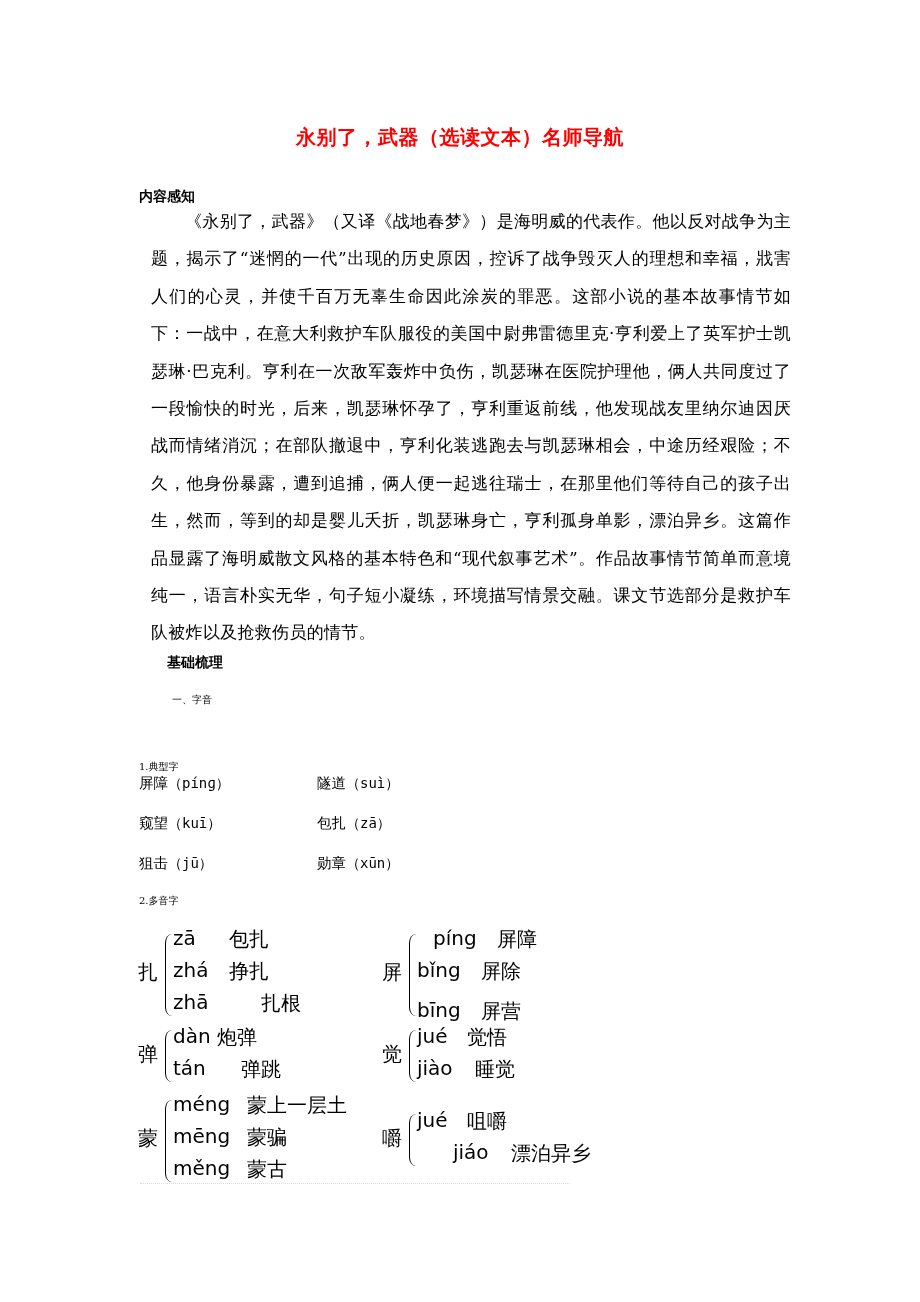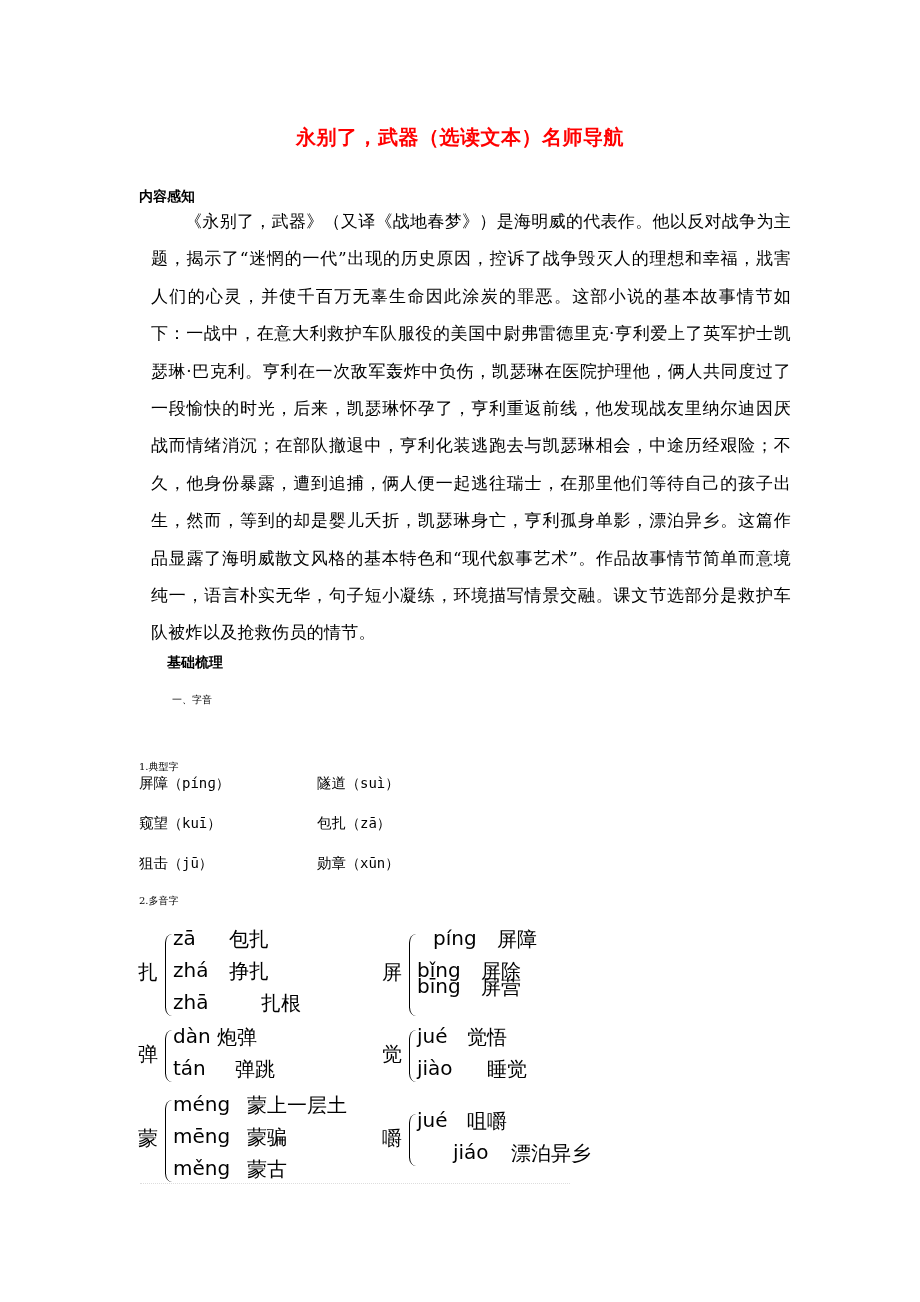--- a/index.html
+++ b/index.html
@@ -74,35 +74,35 @@
     <div class="row" style="left:35px; top:0;"><span class="reading">zā</span><span class="word" style="left:56px;">包扎</span></div>
     <div class="row" style="left:35px; top:32px;"><span class="reading">zhá</span><span class="word" style="left:56px;">挣扎</span></div>
     <div class="row" style="left:35px; top:64px;"><span class="reading">zhā</span><span class="word" style="left:56px;margin-left:32px;">扎根</span></div>
   </div>
 
   <div class="poly" style="left:382px; top:926px;">
     <span class="char" style="left:0; top:33px;">屏</span>
     <span class="brace" style="left:27px; top:8px; height:82px;"></span>
     <div class="row" style="left:51px; top:0;"><span class="reading">píng</span><span class="word" style="left:64px;">屏障</span></div>
     <div class="row" style="left:35px; top:32px;"><span class="reading">bǐng</span><span class="word" style="left:64px;">屏除</span></div>
-    <div class="row" style="left:35px; top:48px;"><span class="reading">bīng</span><span class="word" style="left:64px;">屏营</span></div>
+    <div class="row" style="left:35px; top:72px;"><span class="reading">bīng</span><span class="word" style="left:64px;">屏营</span></div>
   </div>
 
   <div class="poly" style="left:138px; top:1024px;">
     <span class="char" style="left:0; top:17px;">弹</span>
     <span class="brace" style="left:27px; top:6px; height:52px;"></span>
     <div class="row" style="left:35px; top:0;"><span class="reading">dàn</span><span class="word" style="left:44px;">炮弹</span></div>
-    <div class="row" style="left:35px; top:32px;text-align:center;"><span class="reading">tán</span><span class="word" style="left:62px;">弹跳</span></div>
+    <div class="row" style="left:35px; top:32px;text-align:center;"><span class="reading">tán</span><span class="word" style="left:68px;">弹跳</span></div>
   </div>
 
   <div class="poly" style="left:382px; top:1024px;">
     <span class="char" style="left:0; top:17px;">觉</span>
     <span class="brace" style="left:27px; top:6px; height:52px;"></span>
     <div class="row" style="left:35px; top:0;"><span class="reading">jué</span><span class="word" style="left:50px;">觉悟</span></div>
-    <div class="row" style="left:35px; top:32px;"><span class="reading">jiào</span><span class="word" style="left:58px;margin-left:12px;">睡觉</span></div>
+    <div class="row" style="left:35px; top:32px;"><span class="reading">jiào</span><span class="word" style="left:58px;">睡觉</span></div>
   </div>
 
   <div class="poly" style="left:138px; top:1092px;">
     <span class="char" style="left:0; top:33px;">蒙</span>
     <span class="brace" style="left:27px; top:8px; height:82px;"></span>
     <div class="row" style="left:35px; top:0;"><span class="reading">méng</span><span class="word" style="left:74px;">蒙上一层土</span></div>
     <div class="row" style="left:35px; top:32px;"><span class="reading">mēng</span><span class="word" style="left:74px;">蒙骗</span></div>
     <div class="row" style="left:35px; top:64px;"><span class="reading">měng</span><span class="word" style="left:74px;">蒙古</span></div>
   </div>
 

